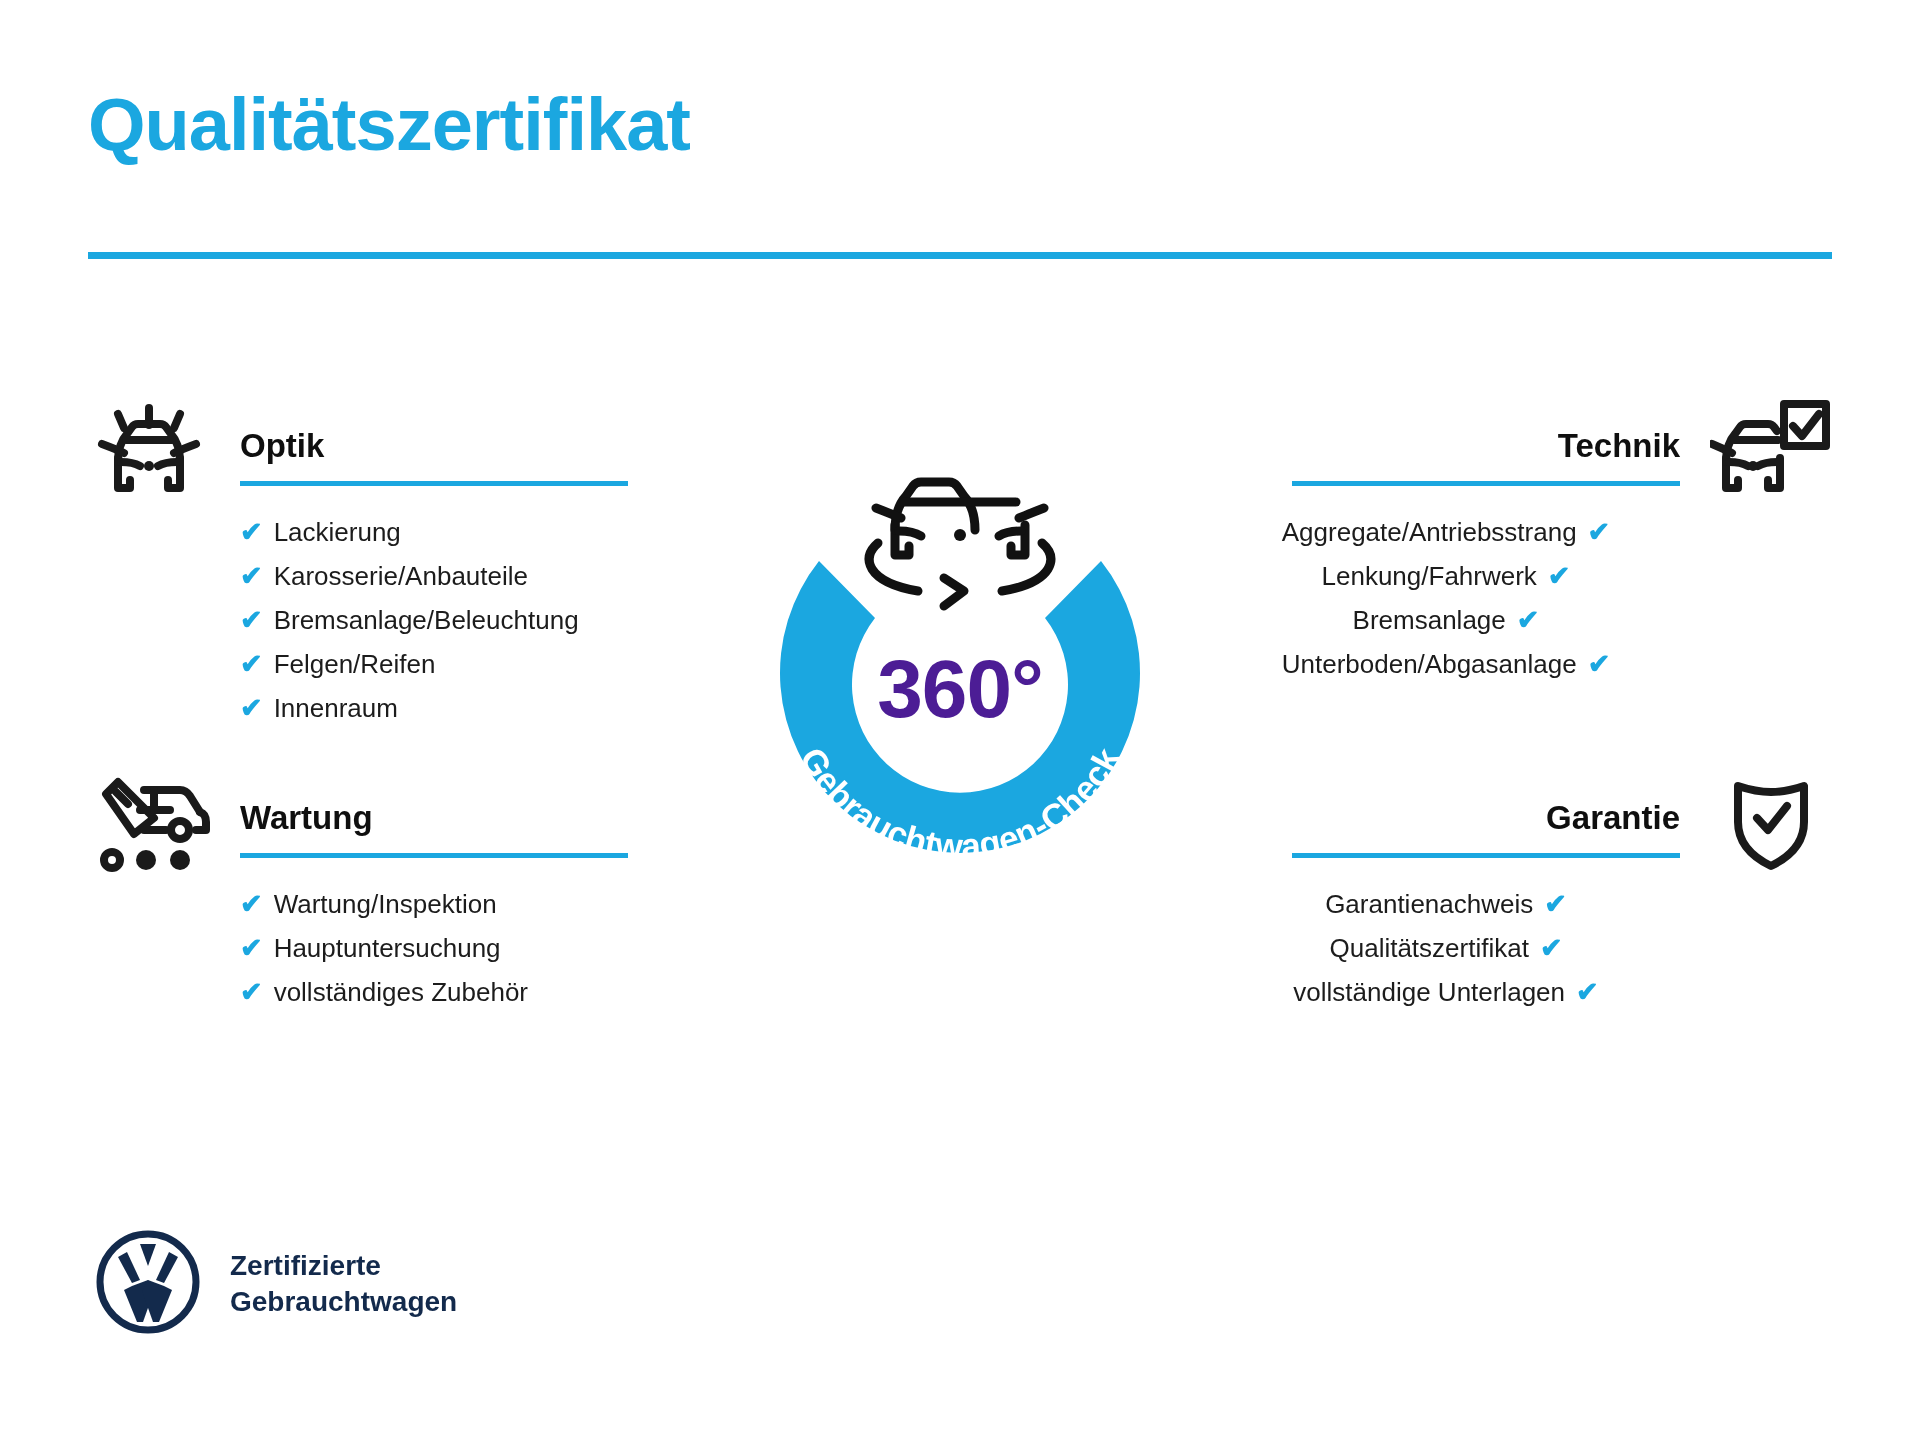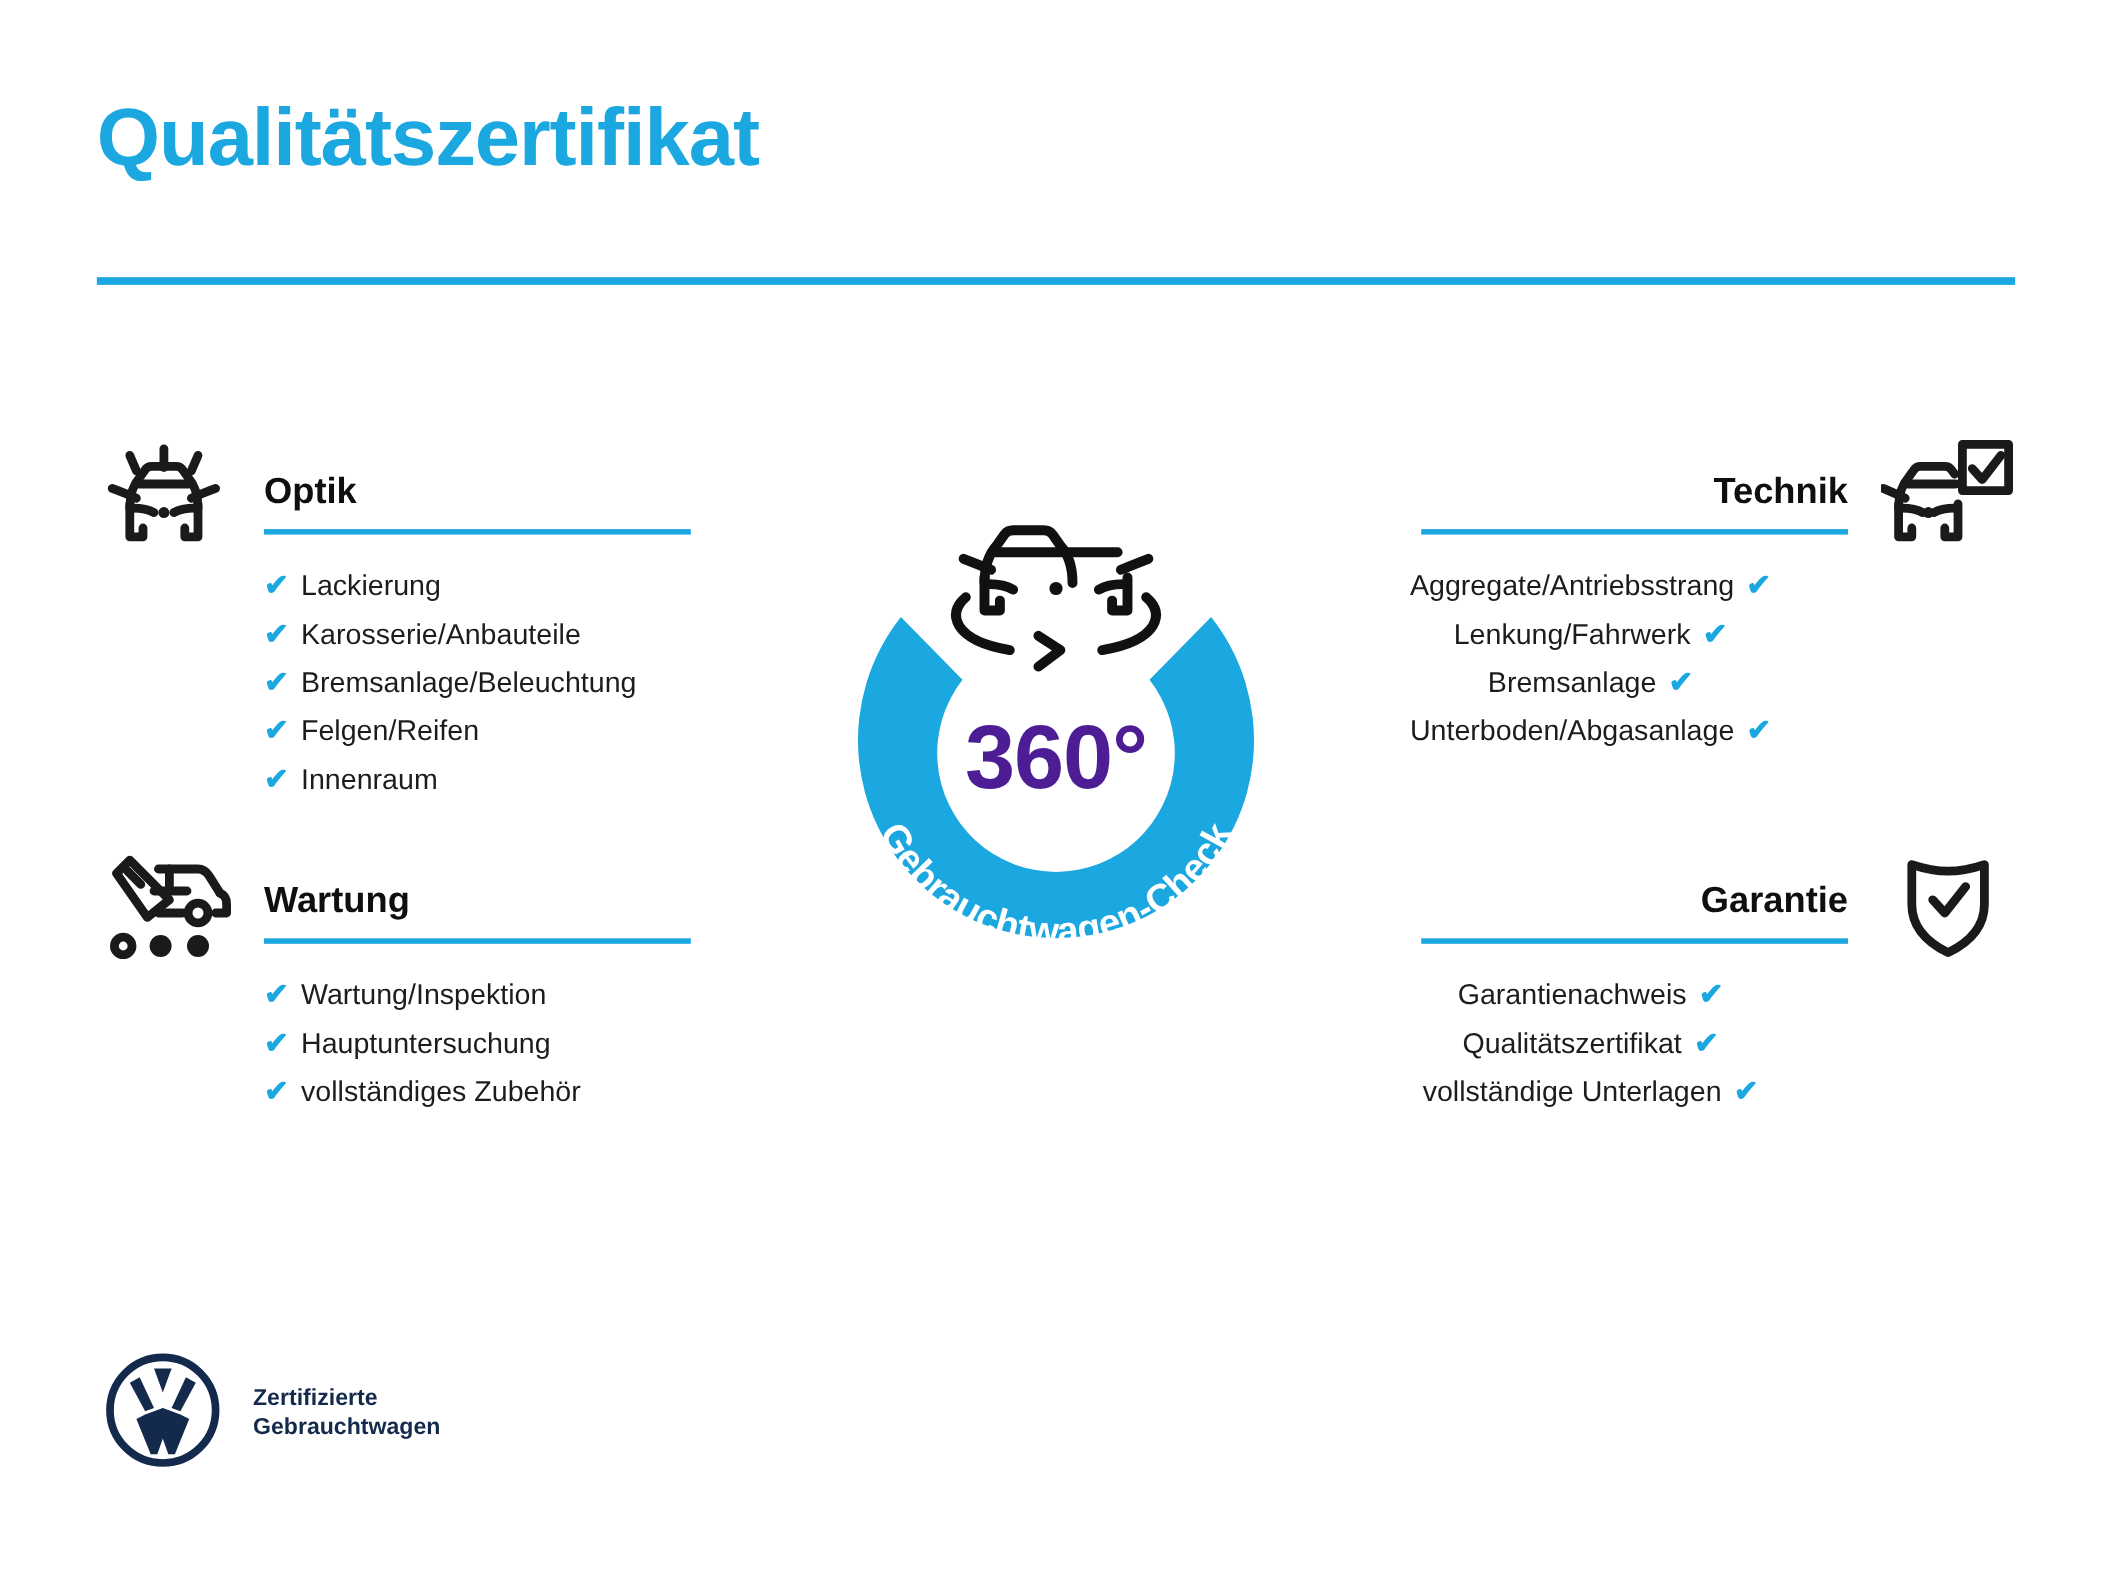--- a/index.html
+++ b/index.html
@@ -135,21 +135,21 @@
   
   .footer {
     position: absolute;
     left: 94px;
     top: 1228px;
     display: flex;
     align-items: center;
     gap: 28px;
   }
   .footer-text {
-    font-size: 21px;
+    font-size: 28px;
     font-weight: 700;
     line-height: 1.28;
     color: #132a4c;
     white-space: pre-line;
   }
 </style>
 </head>
 <body>
 
 <div class="page">

